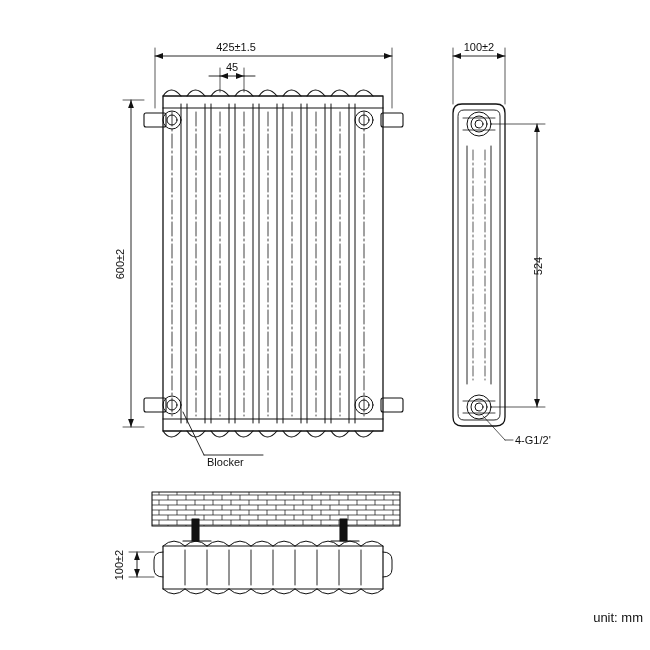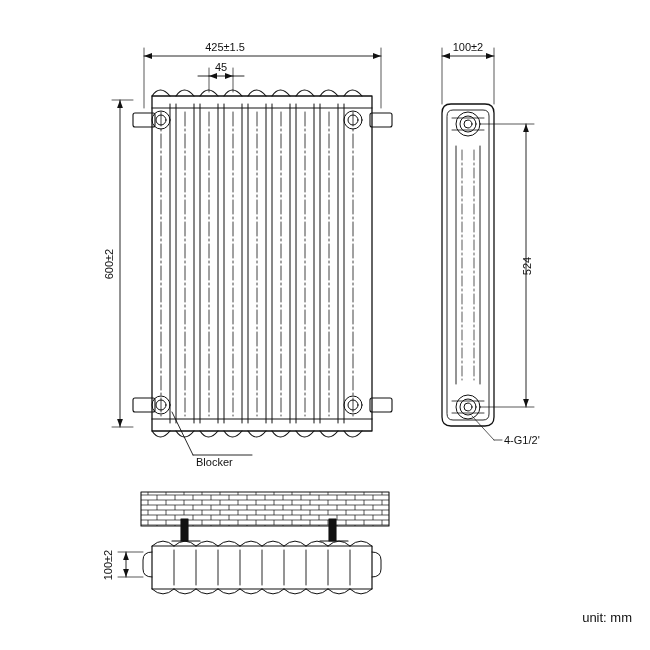--- a/index.html
+++ b/index.html
@@ -4,21 +4,21 @@
 <style>
   html,body{margin:0;padding:0;}
   body{
     width:650px;height:650px;
     background:#ffffff;
     font-family:"Liberation Sans", sans-serif;
     color:#1a1a1a;
     overflow:hidden;
     position:relative;
   }
-  #sheet{position:absolute;inset:0;}
+  #sheet{position:absolute;inset:0;margin-left:11px;}
   svg{display:block;}
   .dimtext{
     font-family:"Liberation Sans", sans-serif;
     font-size:11px;
     fill:#111111;
   }
   .unittext{
     font-family:"Liberation Sans", sans-serif;
     font-size:13px;
     fill:#111111;

